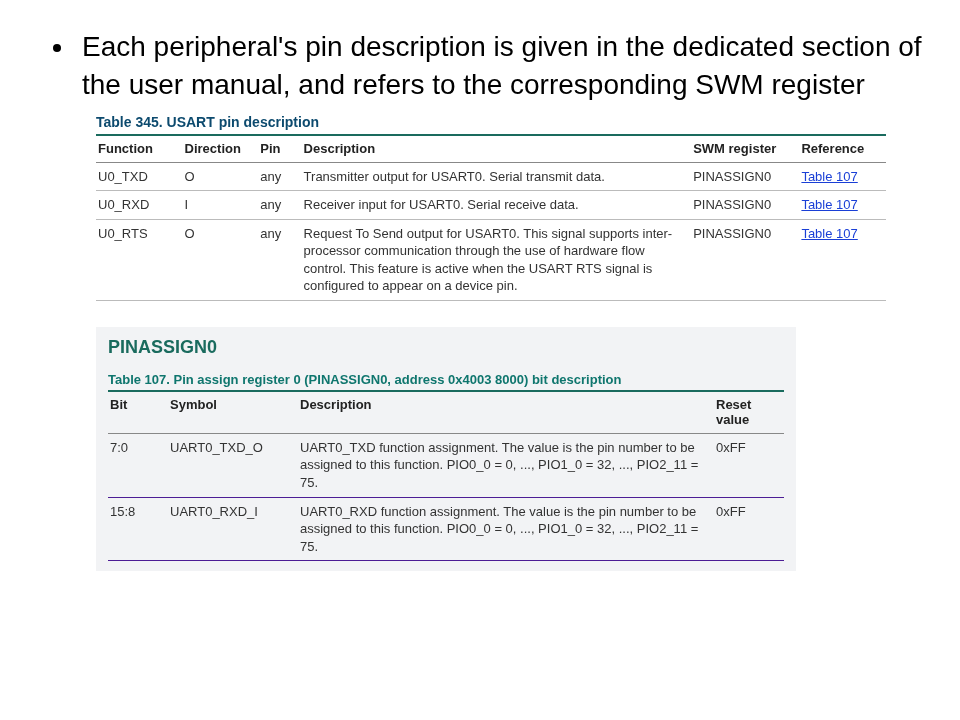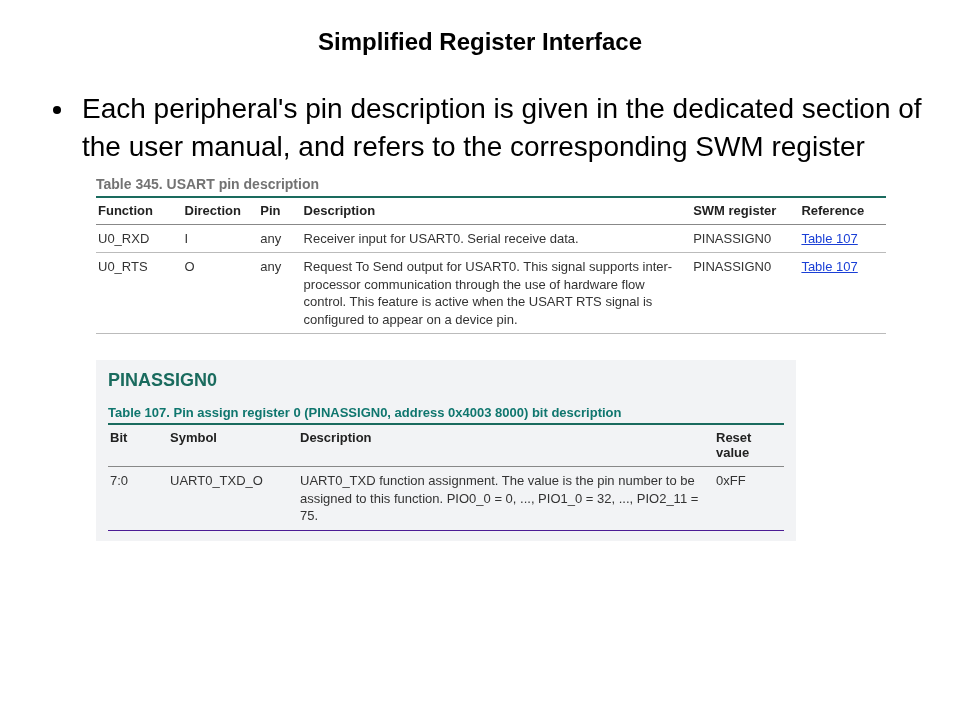--- a/index.html
+++ b/index.html
@@ -28,21 +28,21 @@
   ul.bullets li {
     font-size: 28px;
     line-height: 1.35;
     padding-left: 6px;
     margin-bottom: 6px;
   }
   .table-block {
     margin: 8px 0 26px 60px;
   }
   .table-caption {
-    color: #737373;
+    color: #0c4a6e;
     font-size: 14px;
     font-weight: 700;
     margin: 0 0 4px 0;
     font-family: Arial, sans-serif;
   }
   table.spec {
     border-collapse: collapse;
     width: 790px;
     font-family: Liberation Sans, sans-serif;
   }
@@ -120,41 +120,48 @@
   .col-pin  { width: 40px; }
   .col-d    { width: 360px; }
   .col-swm  { width: 100px; }
   .col-ref  { width: 80px; }
 </style>
 </head>
 <body>
 
 <div class="slide">
 
-  <h1 class="title">Simplified Register Interface</h1>
 
   <ul class="bullets">
     <li>Each peripheral's pin description is given in the dedicated section of the user manual, and refers to the corresponding SWM register</li>
   </ul>
 
   <div class="table-block">
     <div class="table-caption">Table 345. USART pin description</div>
     <table class="spec">
       <thead>
         <tr>
           <th class="col-func">Function</th>
           <th class="col-dir">Direction</th>
           <th class="col-pin">Pin</th>
           <th class="col-d">Description</th>
           <th class="col-swm">SWM register</th>
           <th class="col-ref">Reference</th>
         </tr>
       </thead>
       <tbody>
         <tr>
+          <td>U0_TXD</td>
+          <td>O</td>
+          <td>any</td>
+          <td>Transmitter output for USART0. Serial transmit data.</td>
+          <td>PINASSIGN0</td>
+          <td><span class="linkref">Table 107</span></td>
+        </tr>
+        <tr>
           <td>U0_RXD</td>
           <td>I</td>
           <td>any</td>
           <td>Receiver input for USART0. Serial receive data.</td>
           <td>PINASSIGN0</td>
           <td><span class="linkref">Table 107</span></td>
         </tr>
         <tr>
           <td>U0_RTS</td>
           <td>O</td>
@@ -180,17 +187,23 @@
           <th class="col-reset">Reset value</th>
         </tr>
       </thead>
       <tbody>
         <tr>
           <td>7:0</td>
           <td>UART0_TXD_O</td>
           <td>UART0_TXD function assignment. The value is the pin number to be assigned to this function. PIO0_0 = 0, ..., PIO1_0 = 32, ..., PIO2_11 = 75.</td>
           <td>0xFF</td>
         </tr>
+        <tr>
+          <td>15:8</td>
+          <td>UART0_RXD_I</td>
+          <td>UART0_RXD function assignment. The value is the pin number to be assigned to this function. PIO0_0 = 0, ..., PIO1_0 = 32, ..., PIO2_11 = 75.</td>
+          <td>0xFF</td>
+        </tr>
       </tbody>
     </table>
   </div>
 
 </div>
 
 </body></html>

